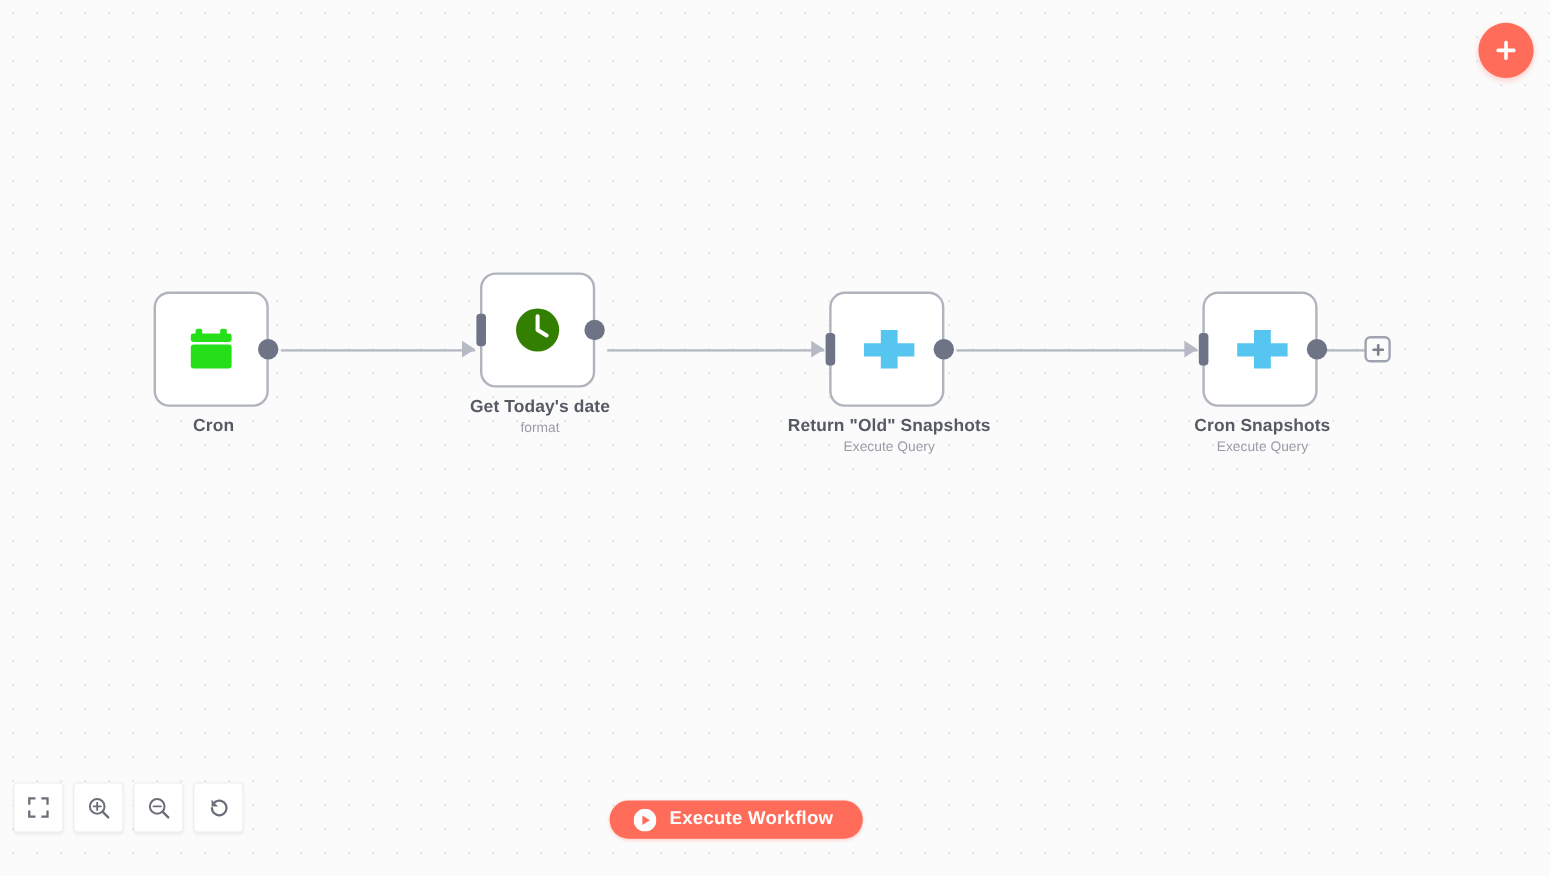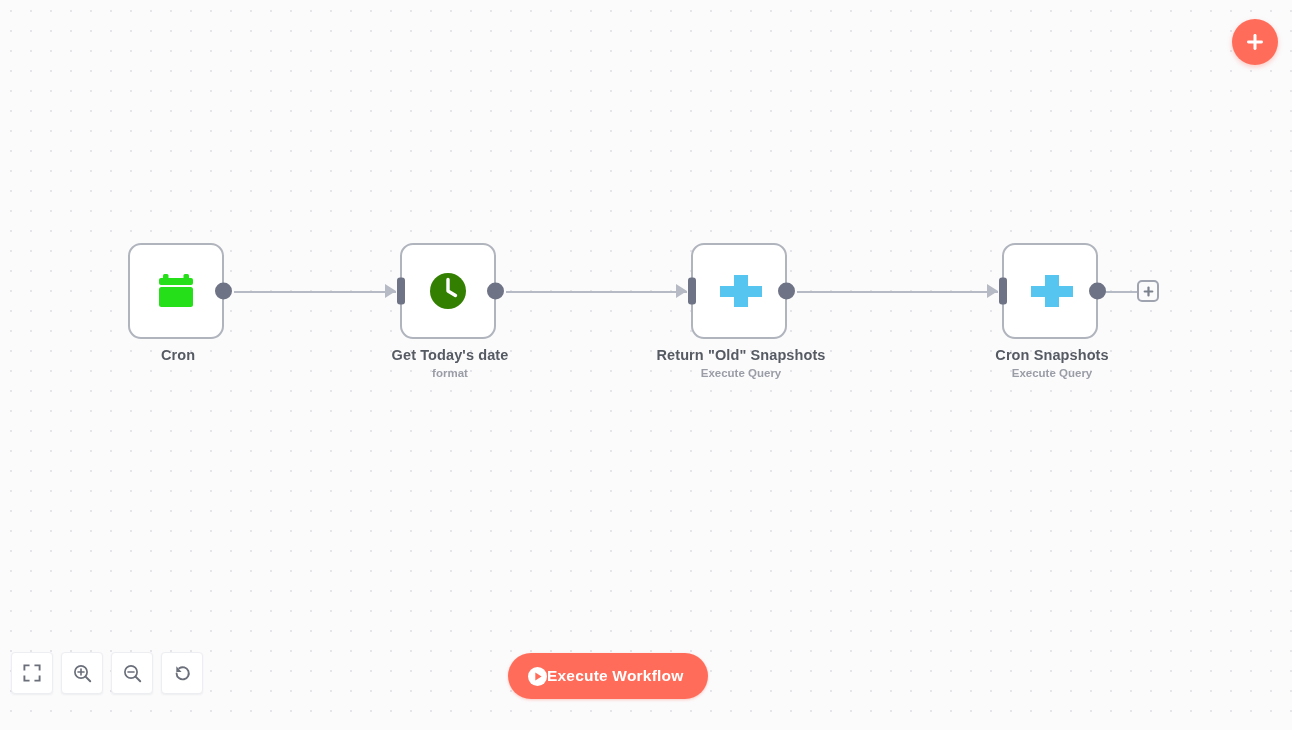--- a/index.html
+++ b/index.html
@@ -83,21 +83,21 @@
     color: #555a63;
     letter-spacing: .1px;
   }
   .node-sub {
     position: absolute;
     top: 124px;
     left: 50%;
     transform: translateX(-50%);
     white-space: nowrap;
     font-size: 11.5px;
-    font-weight: 700;
+    font-weight: 400;
     color: #9a9da6;
   }
 
   
   .conn {
     position: absolute;
     height: 2px;
     background: #b6bac4;
     top: 291px;
   }
@@ -151,32 +151,33 @@
     justify-content: center;
     cursor: pointer;
   }
   .tool-btn svg { display: block; }
 
   
   #execute-workflow-button {
     position: absolute;
     left: 508px;
     bottom: 31px;
-    height: 46px;
+    height: 32px;
     padding: 0 25px 0 20px;
     border: none;
     border-radius: 23px;
     background: #ff6d5a;
     color: #ffffff;
     font-family: "Liberation Sans", sans-serif;
     font-size: 15.5px;
     font-weight: 700;
     letter-spacing: .2px;
     display: flex;
     align-items: center;
+    gap: 11px;
     cursor: pointer;
     box-shadow: 0 1px 3px rgba(255,109,90,.35);
   }
 
   
   #add-node-fab {
     position: absolute;
     top: 19px;
     right: 14px;
     width: 46px;
@@ -215,21 +216,21 @@
           <rect x="29.5" y="5" width="5.5" height="7" rx="1.5" fill="#25e018"></rect>
           <rect x="5" y="9" width="34" height="7" rx="2" fill="#25e018"></rect>
           <rect x="5" y="18" width="34" height="20" rx="2.5" fill="#25e018"></rect>
         </svg>
       </span>
       <span class="ep-out"></span>
     </div>
     <div class="node-title">Cron</div>
   </div>
 
-  <div class="node-wrap" style="left:400px;top:243px;">
+  <div class="node-wrap" style="left:400px;top:227px;">
     <div class="node-card">
       <span class="node-icon">
         <svg viewBox="0 0 44 44" width="44" height="44" aria-hidden="true">
           <circle cx="22" cy="22" r="18" fill="#337f02"></circle>
           <path d="M22 10.5 L22 22 L29.5 26.5" stroke="#ffffff" stroke-width="3.4" stroke-linecap="round" stroke-linejoin="round" fill="none"></path>
         </svg>
       </span>
       <span class="ep-in"></span>
       <span class="ep-out"></span>
     </div>

